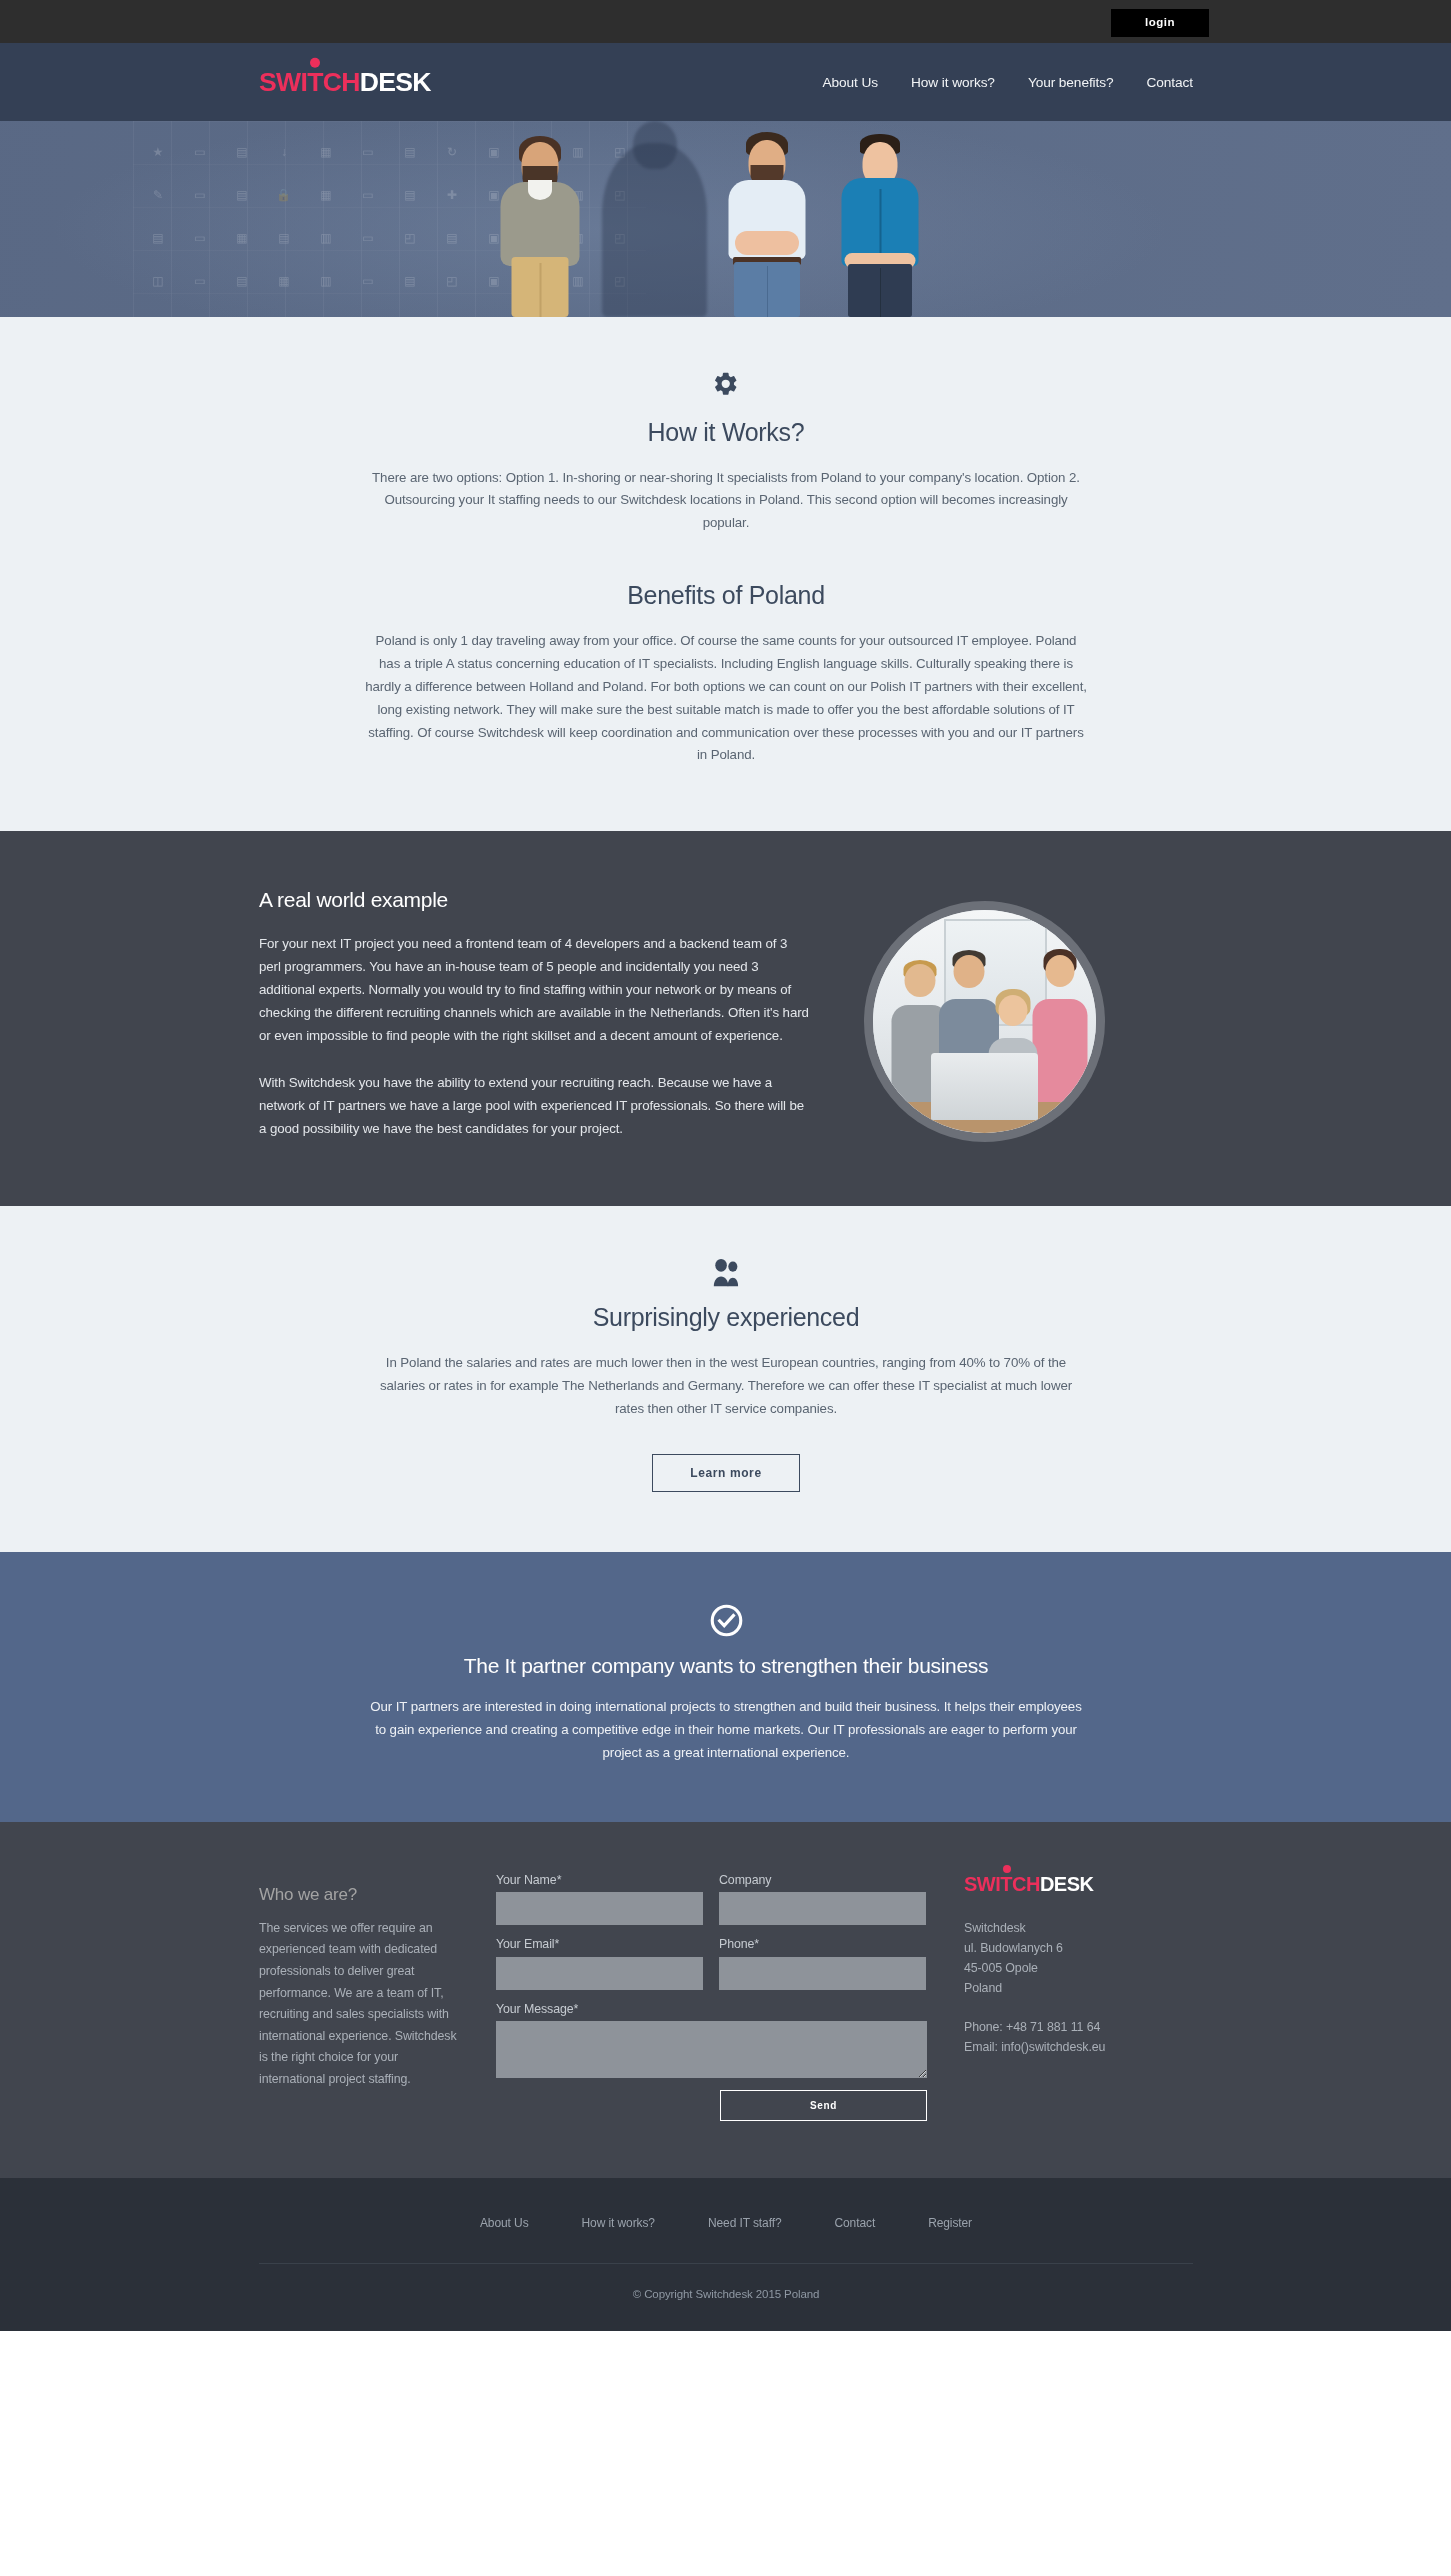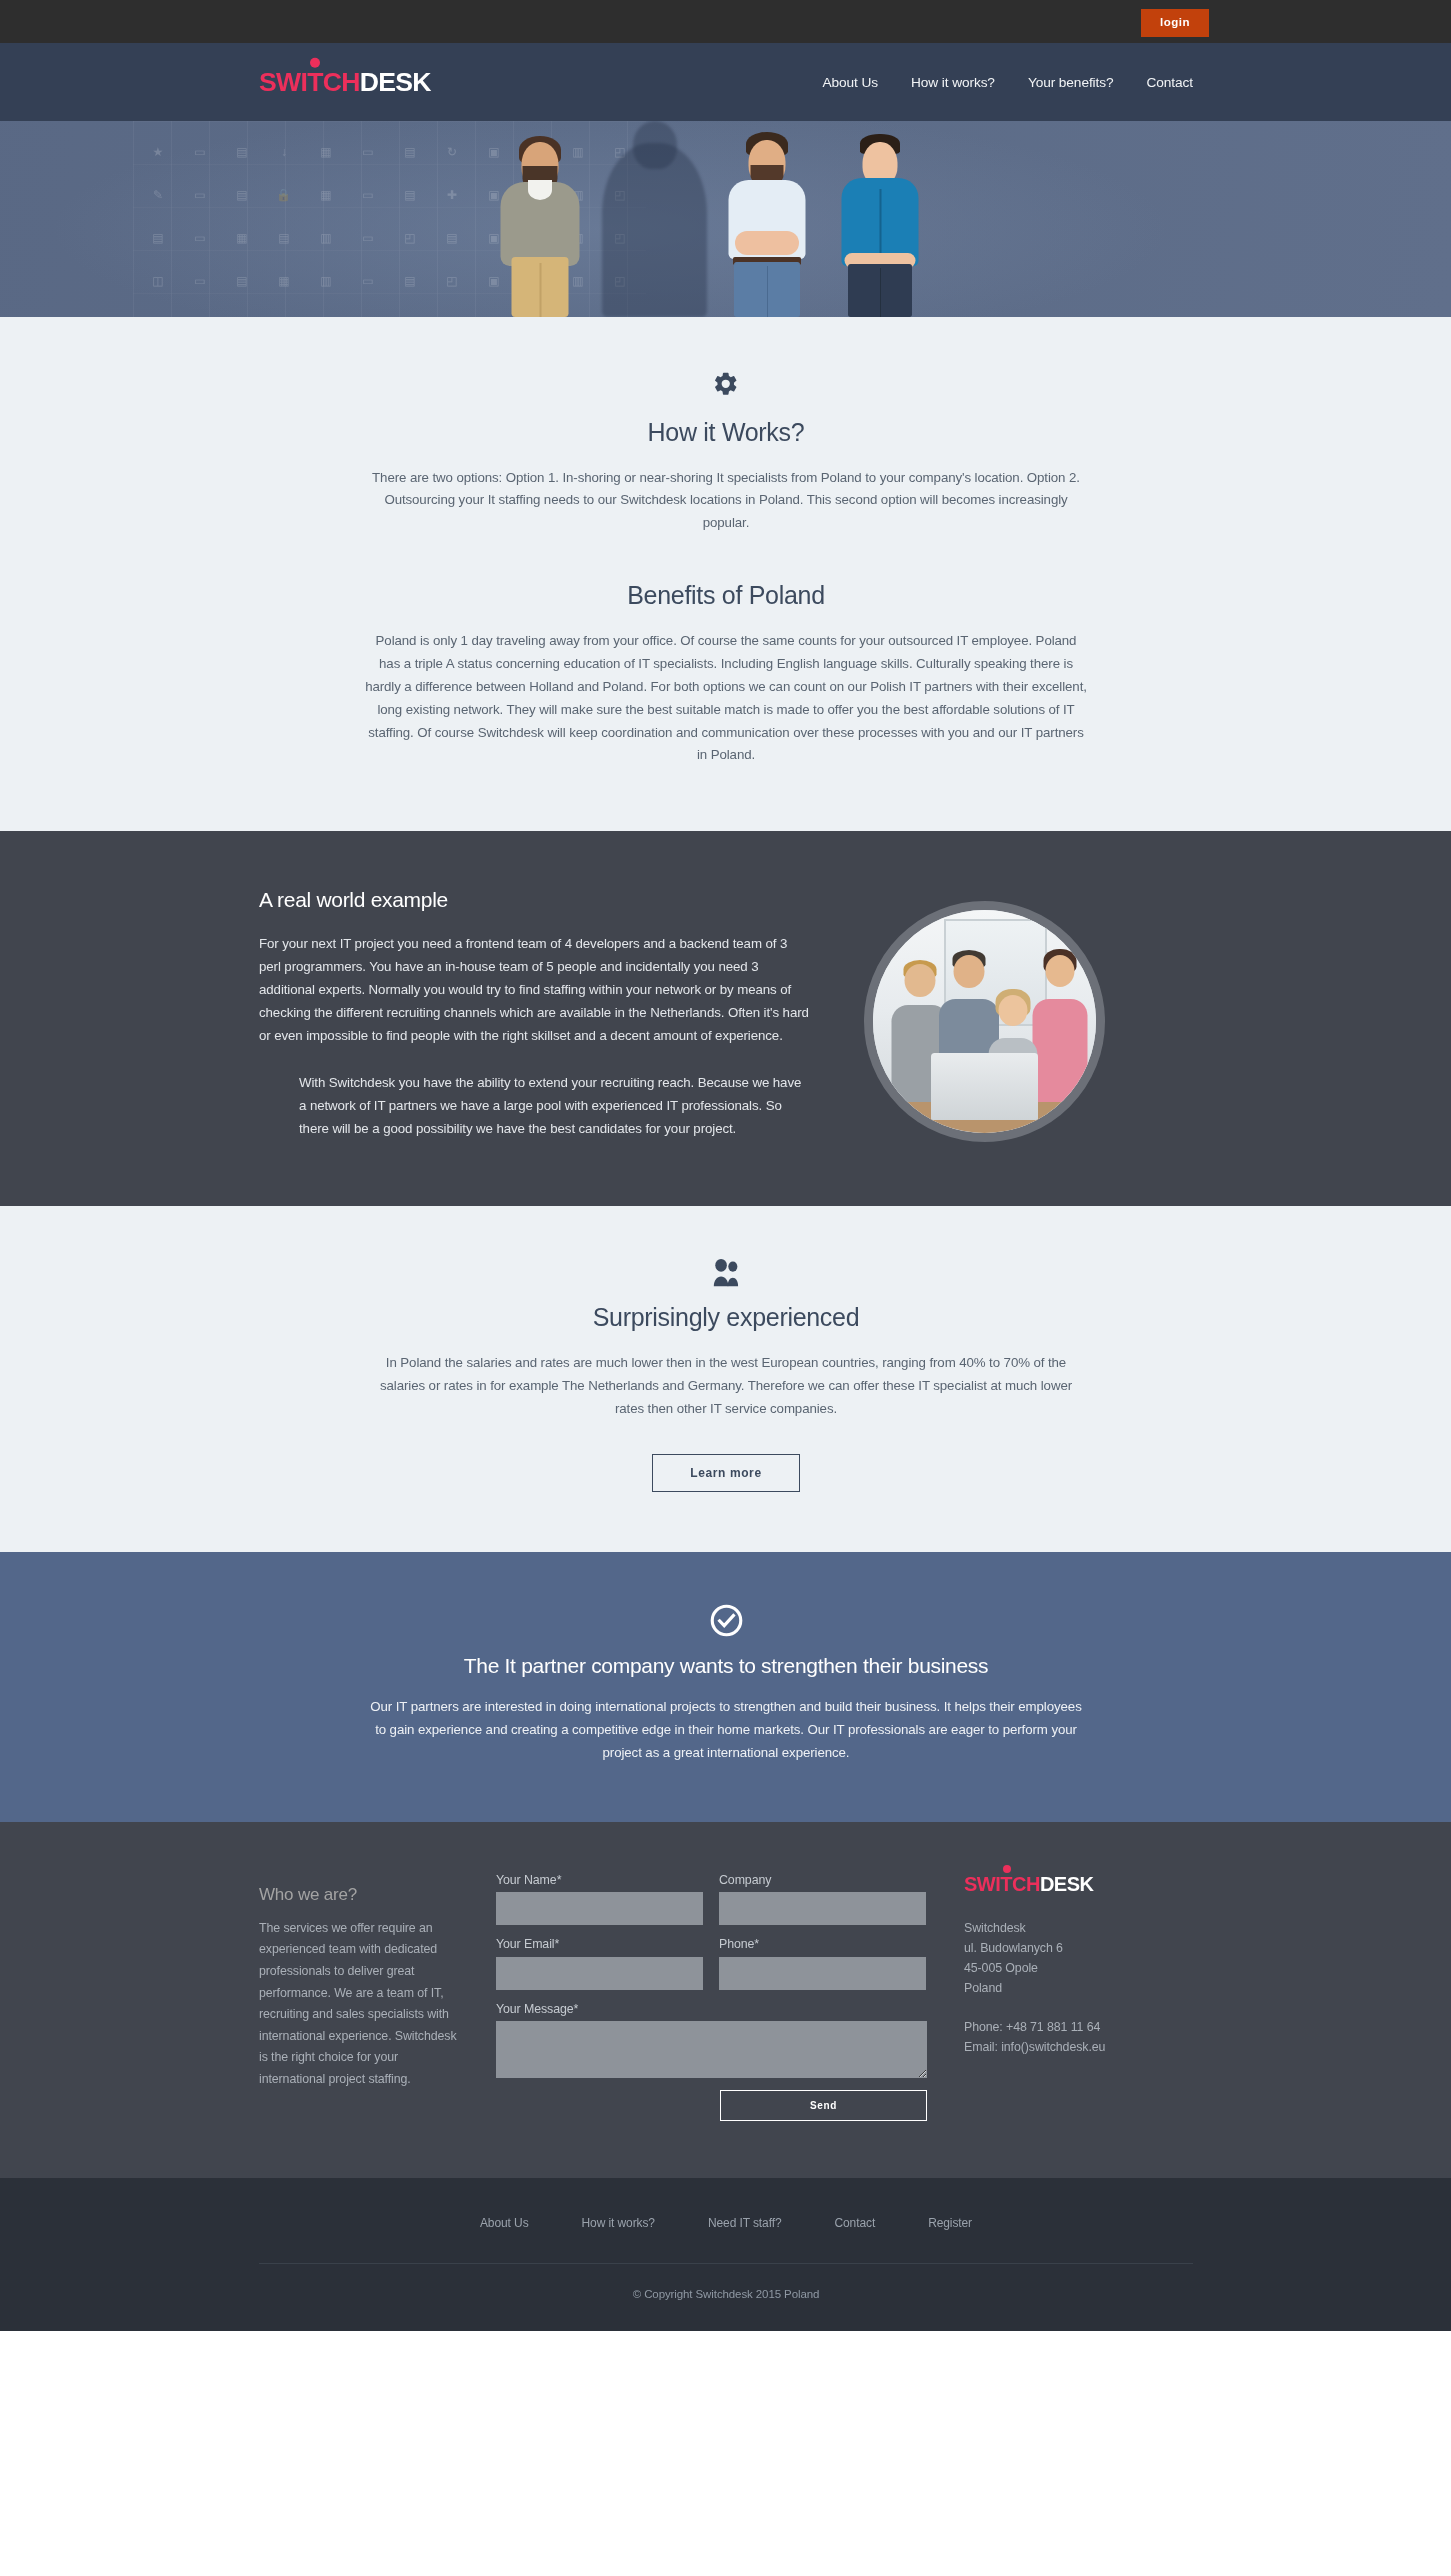--- a/index.html
+++ b/index.html
@@ -14,23 +14,23 @@
   
   .topbar {
     height: 43px;
     background: #2e2e2e;
     position: relative;
   }
   .login-btn {
     position: absolute;
     right: 243px;
     top: 9.2px;
-    width: 68px;
+    width: 98px;
     height: 27.5px;
-    background: #c2410c;
+    background: #000000;
     color: #ffffff;
     border: none;
     font-family: "Liberation Sans", sans-serif;
     font-size: 11.5px;
     font-weight: bold;
     letter-spacing: 0.5px;
     cursor: pointer;
     line-height: 27.5px;
     text-align: center;
   }
@@ -238,21 +238,21 @@
     font-weight: normal;
     letter-spacing: -0.3px;
     margin-bottom: 20px;
   }
   .dark-p {
     color: #e3e6ea;
     font-size: 13.3px;
     line-height: 1.73;
     letter-spacing: -0.1px;
   }
-  .dark-p + .dark-p { margin-top: 24px; margin-left: 40px; }
+  .dark-p + .dark-p { margin-top: 24px; }
 
   .circle-photo {
     width: 241px; height: 241px;
     border-radius: 50%;
     border: 9.2px solid #6c7078;
     overflow: hidden;
     position: relative;
     flex-shrink: 0;
     margin-top: 13px;
     background: #dfe4e8;

